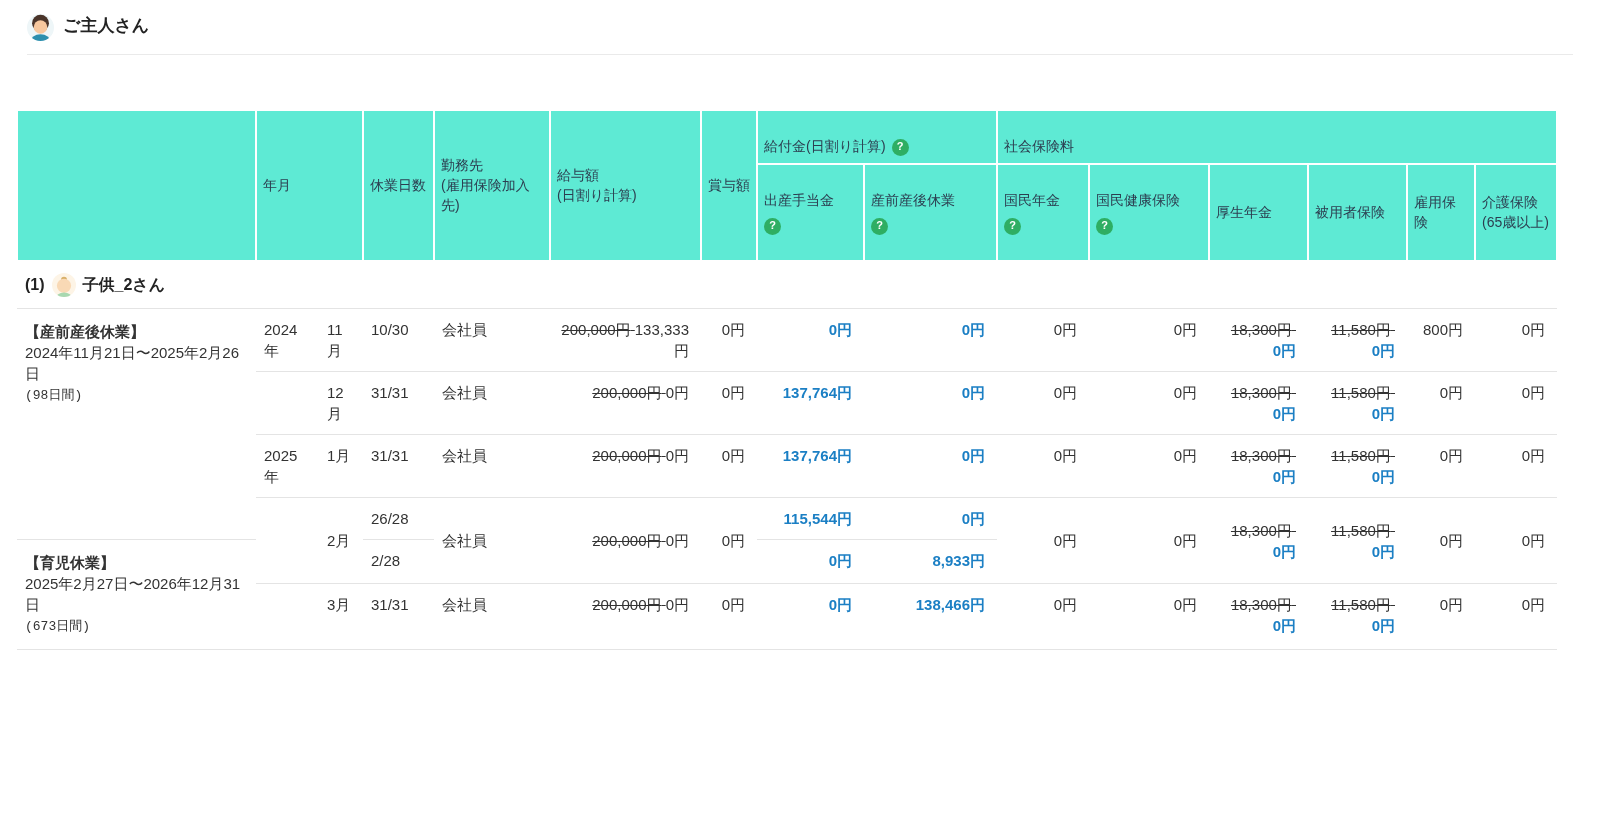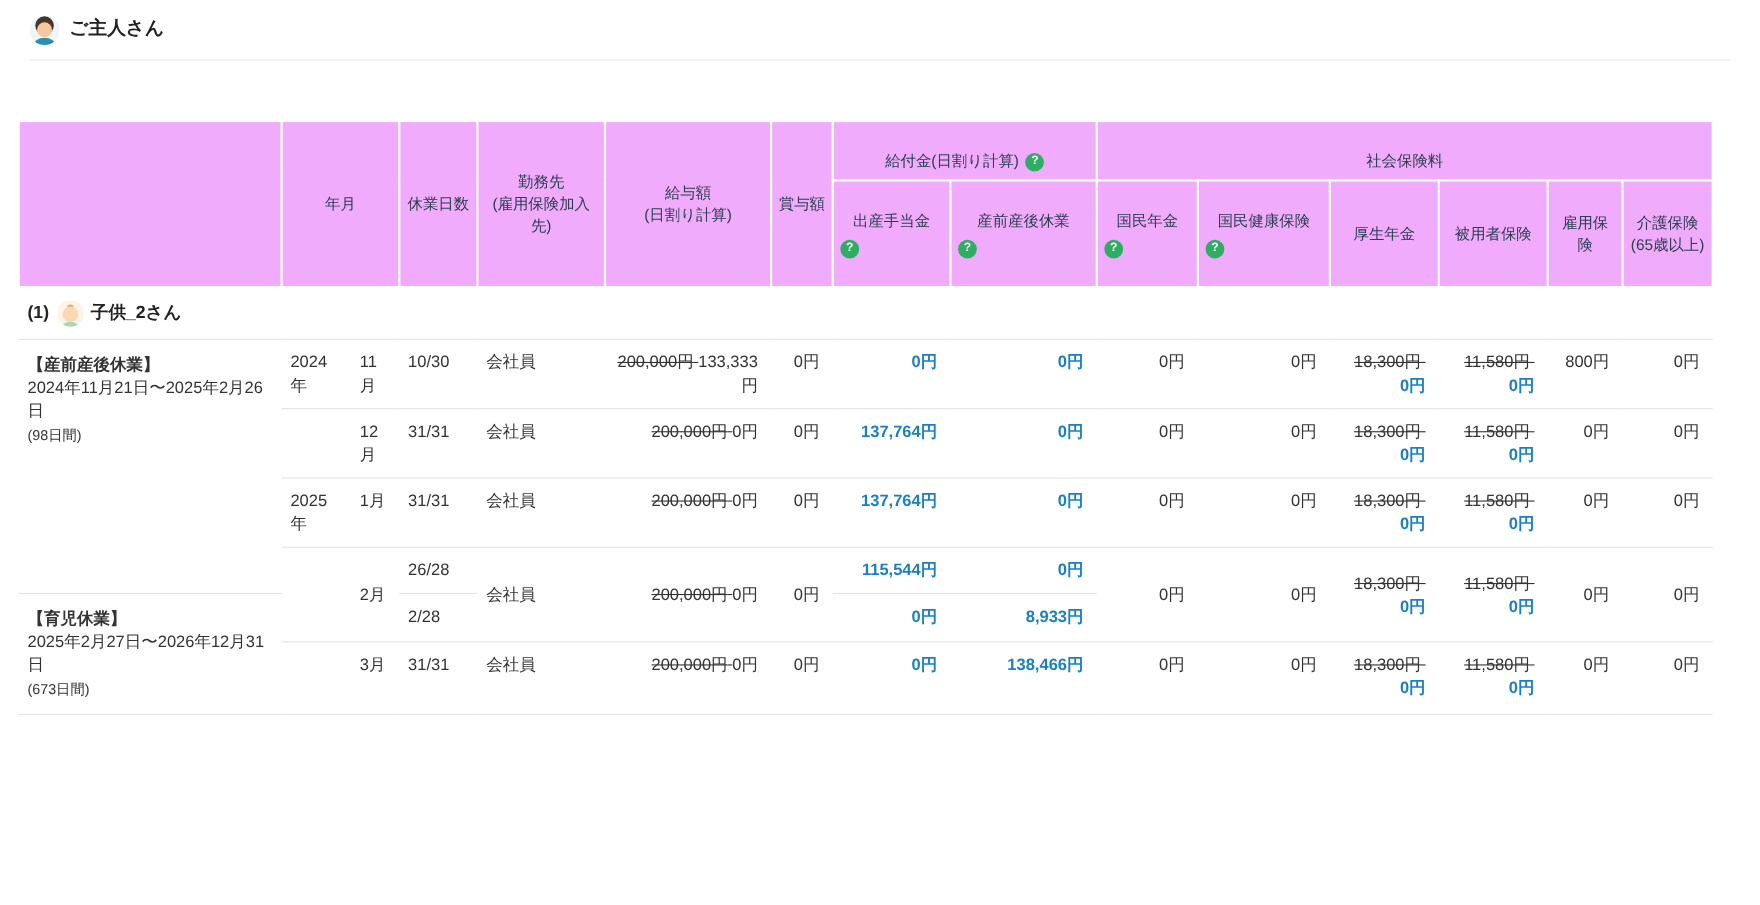--- a/index.html
+++ b/index.html
@@ -26,22 +26,22 @@
     border-radius: 8px; padding: 20px 22px; font-size: 15px;
   }
 
   .spouse-block { margin-top: 54px; }
 
   table.benefits {
     width: 1540px; table-layout: fixed; border-collapse: collapse;
     margin-top: 10px; font-size: 15px;
   }
   thead th {
-    background: #f0abfc; border: 2px solid #fff;
-    font-weight: normal; text-align: center; vertical-align: middle;
+    background: #5eead4; border: 2px solid #fff;
+    font-weight: normal; text-align: left; vertical-align: middle;
     padding: 6px 6px; font-size: 14px; color: #2c3e50;
     white-space: pre-line; line-height: 1.42;
   }
   .qbadge {
     display: inline-flex; align-items: center; justify-content: center;
     width: 17px; height: 17px; border-radius: 50%;
     background: #2eae63; color: #fff; font-size: 11px; font-weight: bold;
     cursor: pointer;
   }
   .qinline { margin-left: 6px; vertical-align: middle; }
@@ -53,21 +53,21 @@
   }
   td.num { text-align: right; padding-right: 12px; }
   td.vm { vertical-align: middle; }
   .blue { color: #1b7fc4; font-weight: bold; }
   .old { text-decoration: line-through; }
   .old::after { content: "\00a0"; }
 
   td.label-cell { padding: 12px 12px 12px 8px; }
   .label-title { font-weight: bold; }
   .label-range { margin-top: 0; }
-  .label-days { font-size: 13px; margin-top: 3px; }
+  .label-days { font-size: 13px; margin-top: 3px; font-family: Liberation Mono, monospace; }
 
   .ym { display: flex; justify-content: space-between; }
   .ym .year { width: 38px; }
   .ym .month { width: 28px; }
 
   td.child-cell { padding: 11px 8px; }
   .child-line { display: flex; align-items: center; gap: 7px; font-size: 16px; font-weight: bold; color: #222; }
   .child-line .avatar { width: 24px; height: 24px; }
 </style>
 </head>

